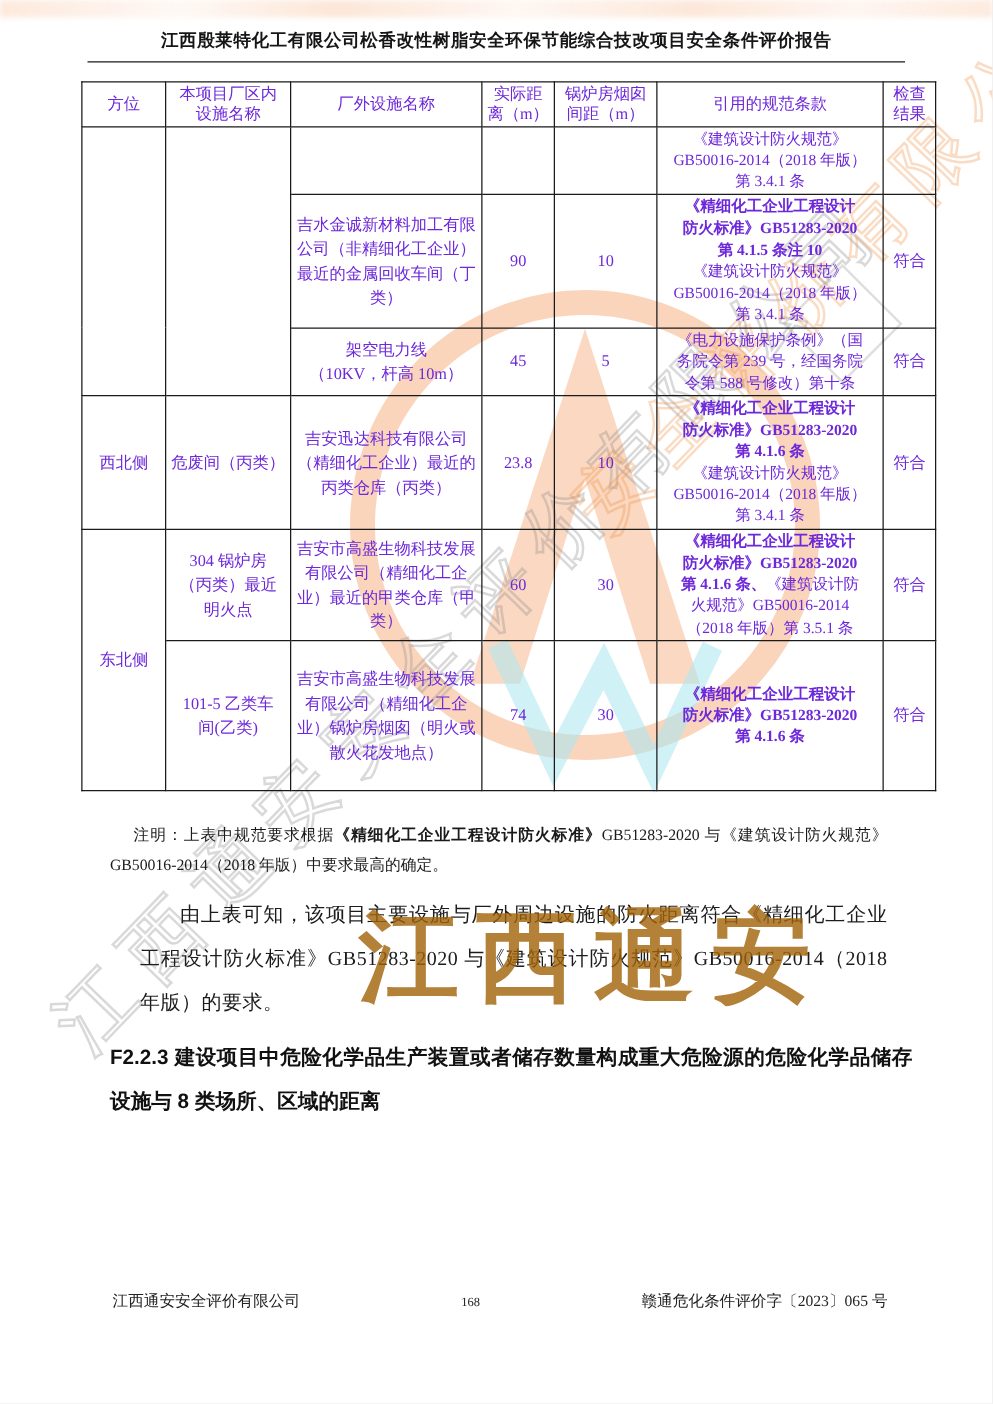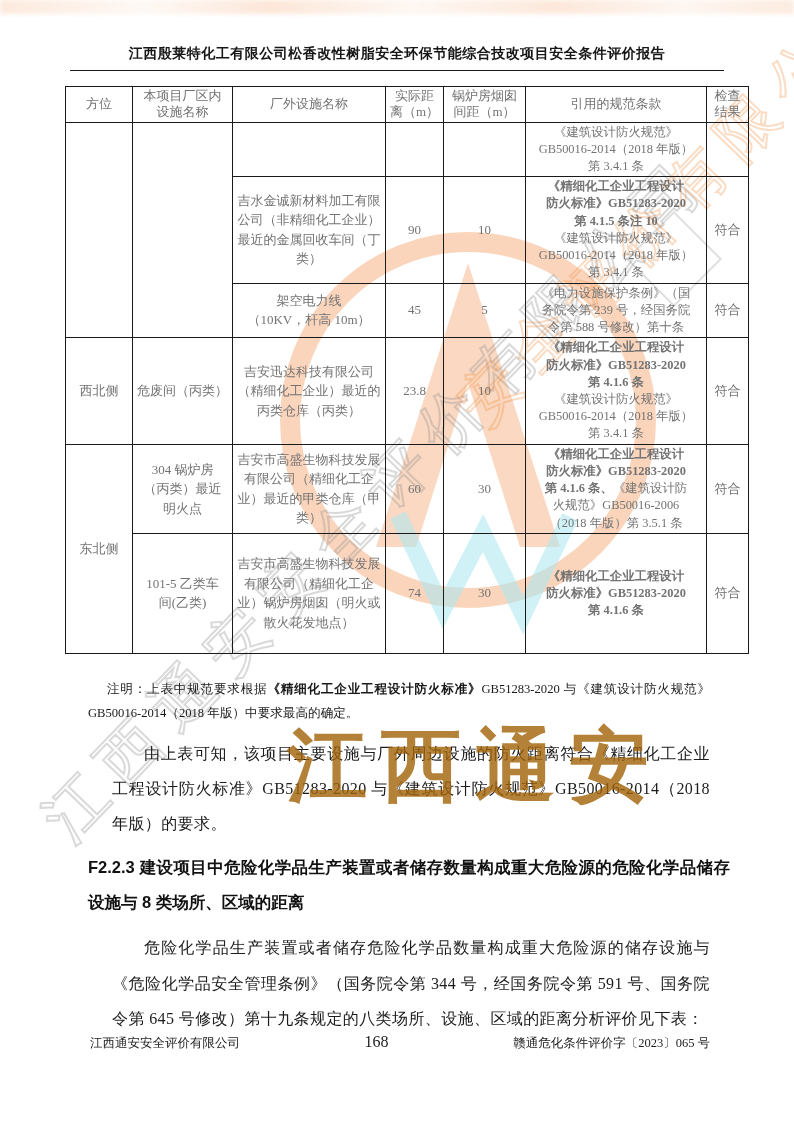--- a/index.html
+++ b/index.html
@@ -3,28 +3,28 @@
 <meta charset="utf-8">
 <style>
   html,body{margin:0;padding:0;background:#e8e8e8;}
   .page{
     position:relative;width:794px;height:1123px;margin:0 auto;background:#ffffff;
     overflow:hidden;font-family:"Liberation Serif","DejaVu Serif",serif;color:#1c1c1c;
   }
   .content{position:relative;z-index:2;}
   
   .doc-title{
-    padding-top:45px;text-align:center;font-size:14px;font-weight:bold;
+    padding-top:24px;text-align:center;font-size:14px;font-weight:bold;
     letter-spacing:0.5px;color:#161616;
   }
   .title-rule{margin:7px 70px 0 70px;border:0;border-top:1.6px solid #1a1a1a;height:0;}
   
   table.dist{
     border-collapse:collapse;table-layout:fixed;width:683px;margin:15px auto 0 65px;
-    font-size:13px;color:#737373;
+    font-size:13px;color:#6d28d9;
   }
   table.dist td,table.dist th{
     border:1.2px solid #1a1a1a;vertical-align:middle;text-align:center;
     padding:1px 2px;font-weight:normal;overflow:hidden;
   }
   table.dist th{white-space:pre-line;line-height:1.25;font-size:13px;}
   td.pre{white-space:pre-line;line-height:1.5;margin-left:36px;}
   td.outside{white-space:pre-line;line-height:1.5;padding:1px 5px;}
   td.clause{white-space:pre-line;font-size:12.4px;line-height:1.39;padding:1px 2px;}
   .seg-bold{font-weight:bold;}
@@ -40,21 +40,21 @@
   .section-heading{
     margin:8px 64px 0 88px;font-size:16.5px;line-height:2.15;font-weight:bold;
     font-family:"Liberation Sans","DejaVu Sans",sans-serif;text-align:justify;color:#111;
   }
   
   .footer{
     position:absolute;left:0;top:1033px;width:794px;z-index:2;
     display:flex;justify-content:space-between;align-items:baseline;
     padding:0 84px 0 90px;box-sizing:border-box;font-size:12.5px;color:#222;
   }
-  .footer .pg{font-size:16px;}
+  .footer .pg{font-size:10px;}
   
   .wm{position:absolute;pointer-events:none;}
   .wm-logo{left:258px;top:215px;z-index:1;opacity:0.55;}
   .wm-diag{
     left:55px;top:788px;z-index:1;transform:rotate(-46deg);transform-origin:0 50%;
     font-family:"Liberation Sans","DejaVu Sans",sans-serif;font-size:62px;letter-spacing:15px;
     white-space:nowrap;color:transparent;-webkit-text-stroke:2px rgba(145,145,145,0.34);
   }
   .wm-diag2{
     left:470px;top:375px;z-index:1;transform:rotate(-46deg);transform-origin:0 50%;
@@ -178,21 +178,21 @@
           <td rowspan="2">东北侧</td>
           <td class="pre">304 锅炉房
 （丙类）最近
 明火点</td>
           <td class="outside">吉安市高盛生物科技发展有限公司（精细化工企业）最近的甲类仓库（甲类）</td>
           <td>60</td>
           <td>30</td>
           <td class="clause"><span class="seg-bold">《精细化工企业工程设计
 防火标准》GB51283-2020
 第 4.1.6 条、</span><span>《建筑设计防
-火规范》GB50016-2006
+火规范》GB50016-2014
 （2018 年版）第 3.5.1 条</span></td>
           <td>符合</td>
         </tr>
         <tr style="height:120px">
           <td class="pre">101-5 乙类车
 间(乙类)</td>
           <td class="outside">吉安市高盛生物科技发展有限公司（精细化工企业）锅炉房烟囱（明火或散火花发地点）</td>
           <td>74</td>
           <td>30</td>
           <td class="clause"><span class="seg-bold">《精细化工企业工程设计
@@ -202,21 +202,20 @@
         </tr>
       </tbody>
     </table>
 
     <p class="note"><span>注明：上表中规范要求根据</span><span class="seg-bold">《精细化工企业工程设计防火标准》</span><span>GB51283-2020 与《建筑设计防火规范》GB50016-2014（2018 年版）中要求最高的确定。</span></p>
 
     <p class="para">由上表可知，该项目主要设施与厂外周边设施的防火距离符合《精细化工企业工程设计防火标准》GB51283-2020 与《建筑设计防火规范》GB50016-2014（2018 年版）的要求。</p>
 
     <h2 class="section-heading">F2.2.3 建设项目中危险化学品生产装置或者储存数量构成重大危险源的危险化学品储存设施与 8 类场所、区域的距离</h2>
 
-    <p class="para">危险化学品生产装置或者储存危险化学品数量构成重大危险源的储存设施与《危险化学品安全管理条例》（国务院令第 344 号，经国务院令第 591 号、国务院令第 645 号修改）第十九条规定的八类场所、设施、区域的距离分析评价见下表：</p>
 
   </div>
 
   <div class="footer">
     <span>江西通安安全评价有限公司</span>
     <span class="pg">168</span>
     <span>赣通危化条件评价字〔2023〕065 号</span>
   </div>
 
 </div>

